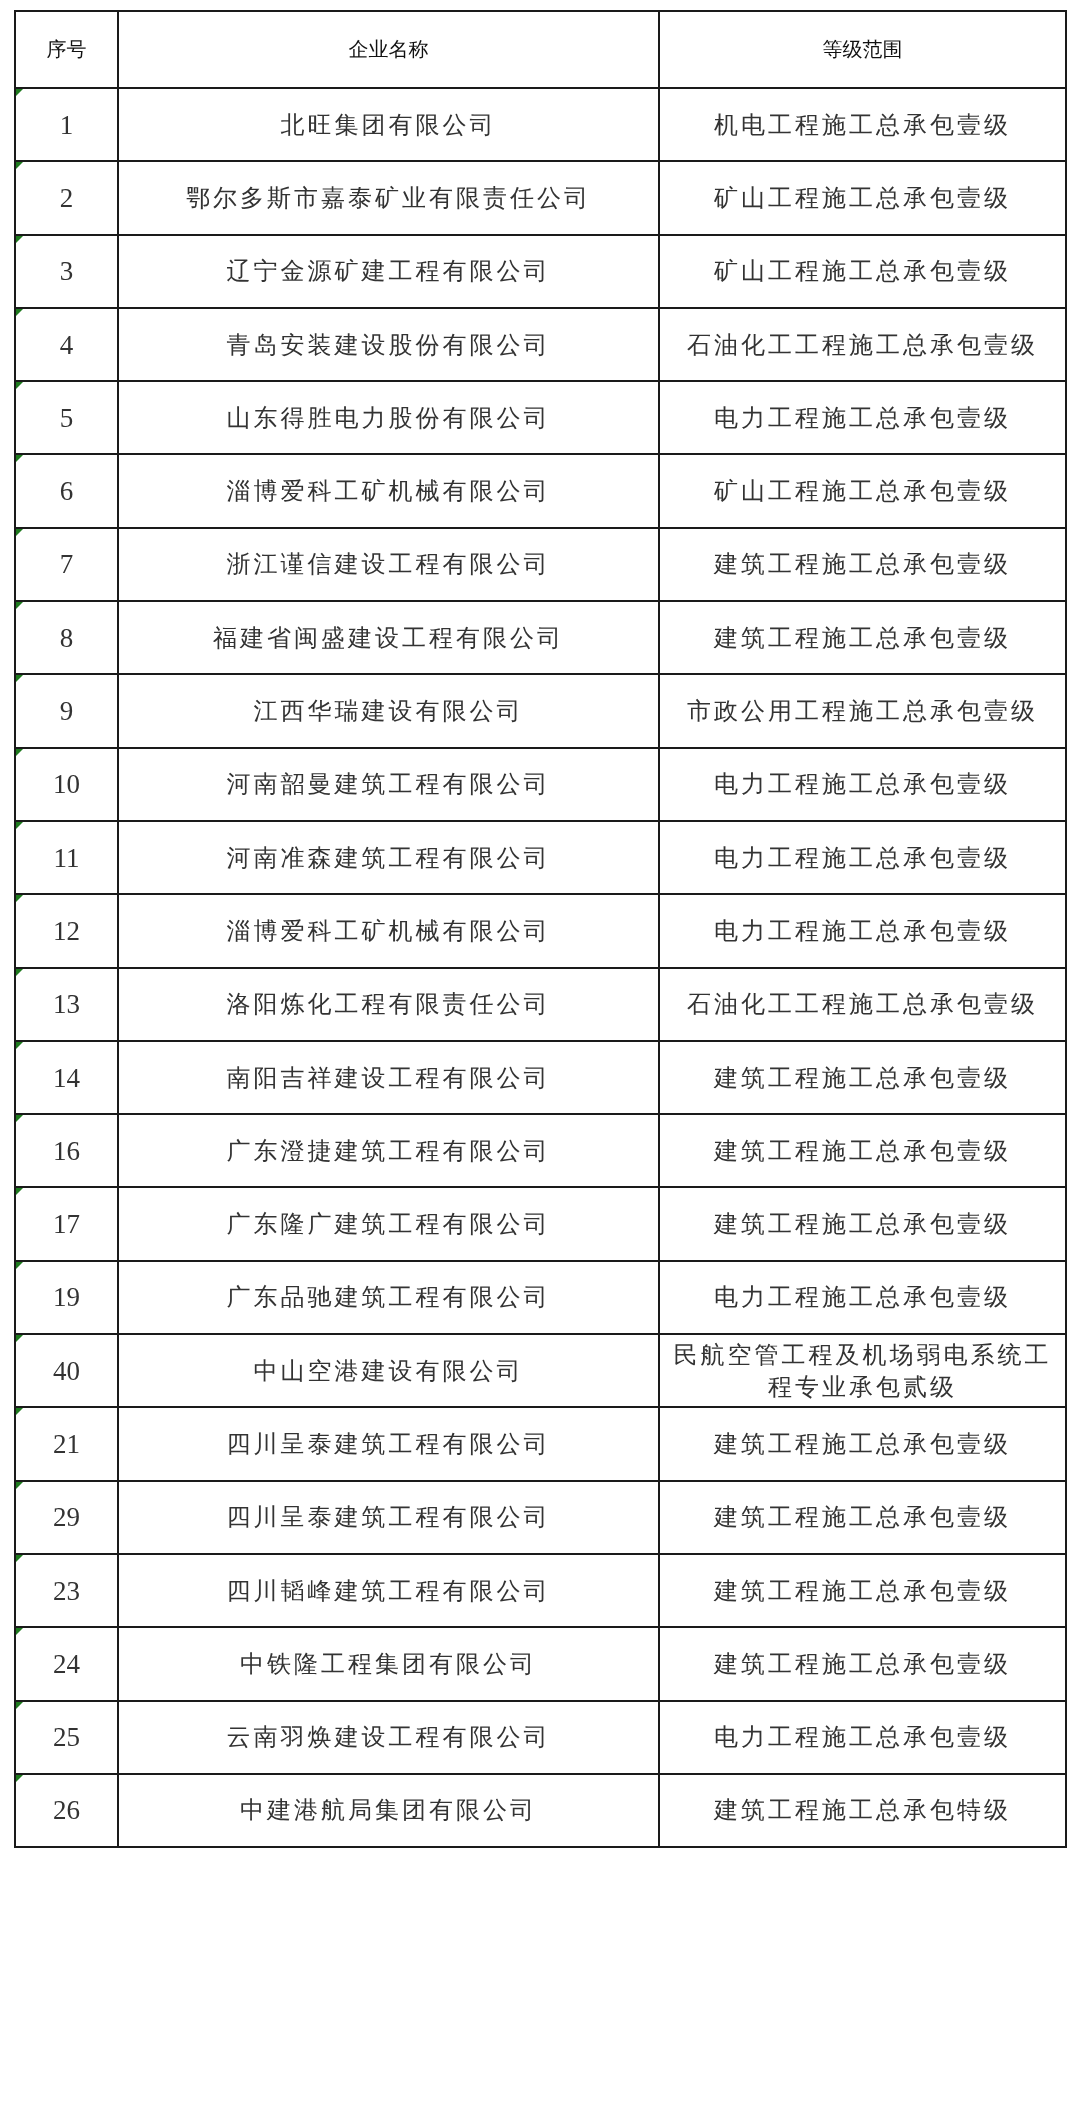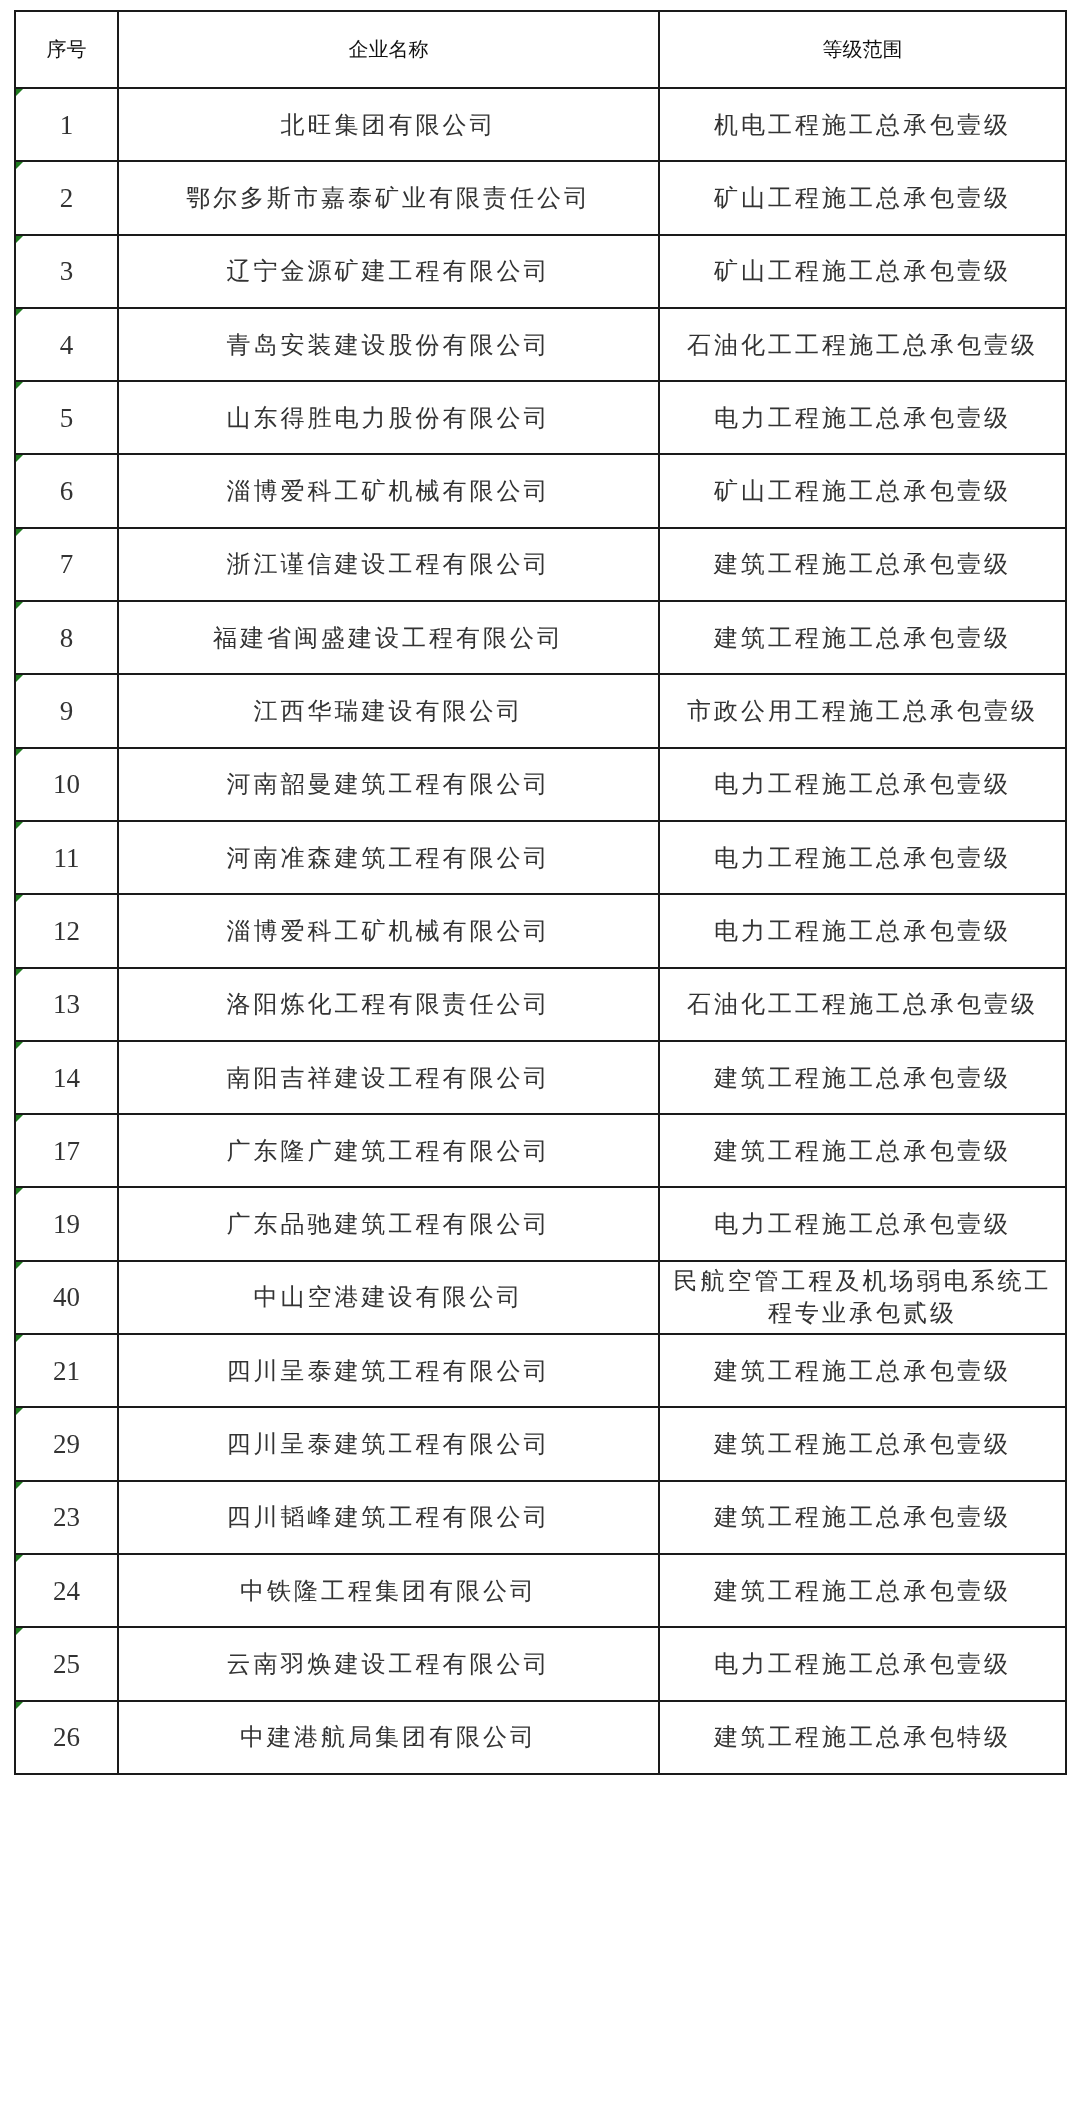--- a/index.html
+++ b/index.html
@@ -152,20 +152,25 @@
           <td class="idx"><span class="tri" style="border-top-color: rgb(31, 122, 31);"></span><span>13</span></td>
           <td class="name">洛阳炼化工程有限责任公司</td>
           <td class="scope">石油化工工程施工总承包壹级</td>
         </tr>
         <tr>
           <td class="idx"><span class="tri" style="border-top-color: rgb(31, 122, 31);"></span><span>14</span></td>
           <td class="name">南阳吉祥建设工程有限公司</td>
           <td class="scope">建筑工程施工总承包壹级</td>
         </tr>
         <tr>
+          <td class="idx"><span class="tri" style="border-top-color: rgb(31, 122, 31);"></span><span>16</span></td>
+          <td class="name">广东澄捷建筑工程有限公司</td>
+          <td class="scope">建筑工程施工总承包壹级</td>
+        </tr>
+        <tr>
           <td class="idx"><span class="tri" style="border-top-color: rgb(31, 122, 31);"></span><span>17</span></td>
           <td class="name">广东隆广建筑工程有限公司</td>
           <td class="scope">建筑工程施工总承包壹级</td>
         </tr>
         <tr>
           <td class="idx"><span class="tri" style="border-top-color: rgb(31, 122, 31);"></span><span>19</span></td>
           <td class="name">广东品驰建筑工程有限公司</td>
           <td class="scope">电力工程施工总承包壹级</td>
         </tr>
         <tr>

